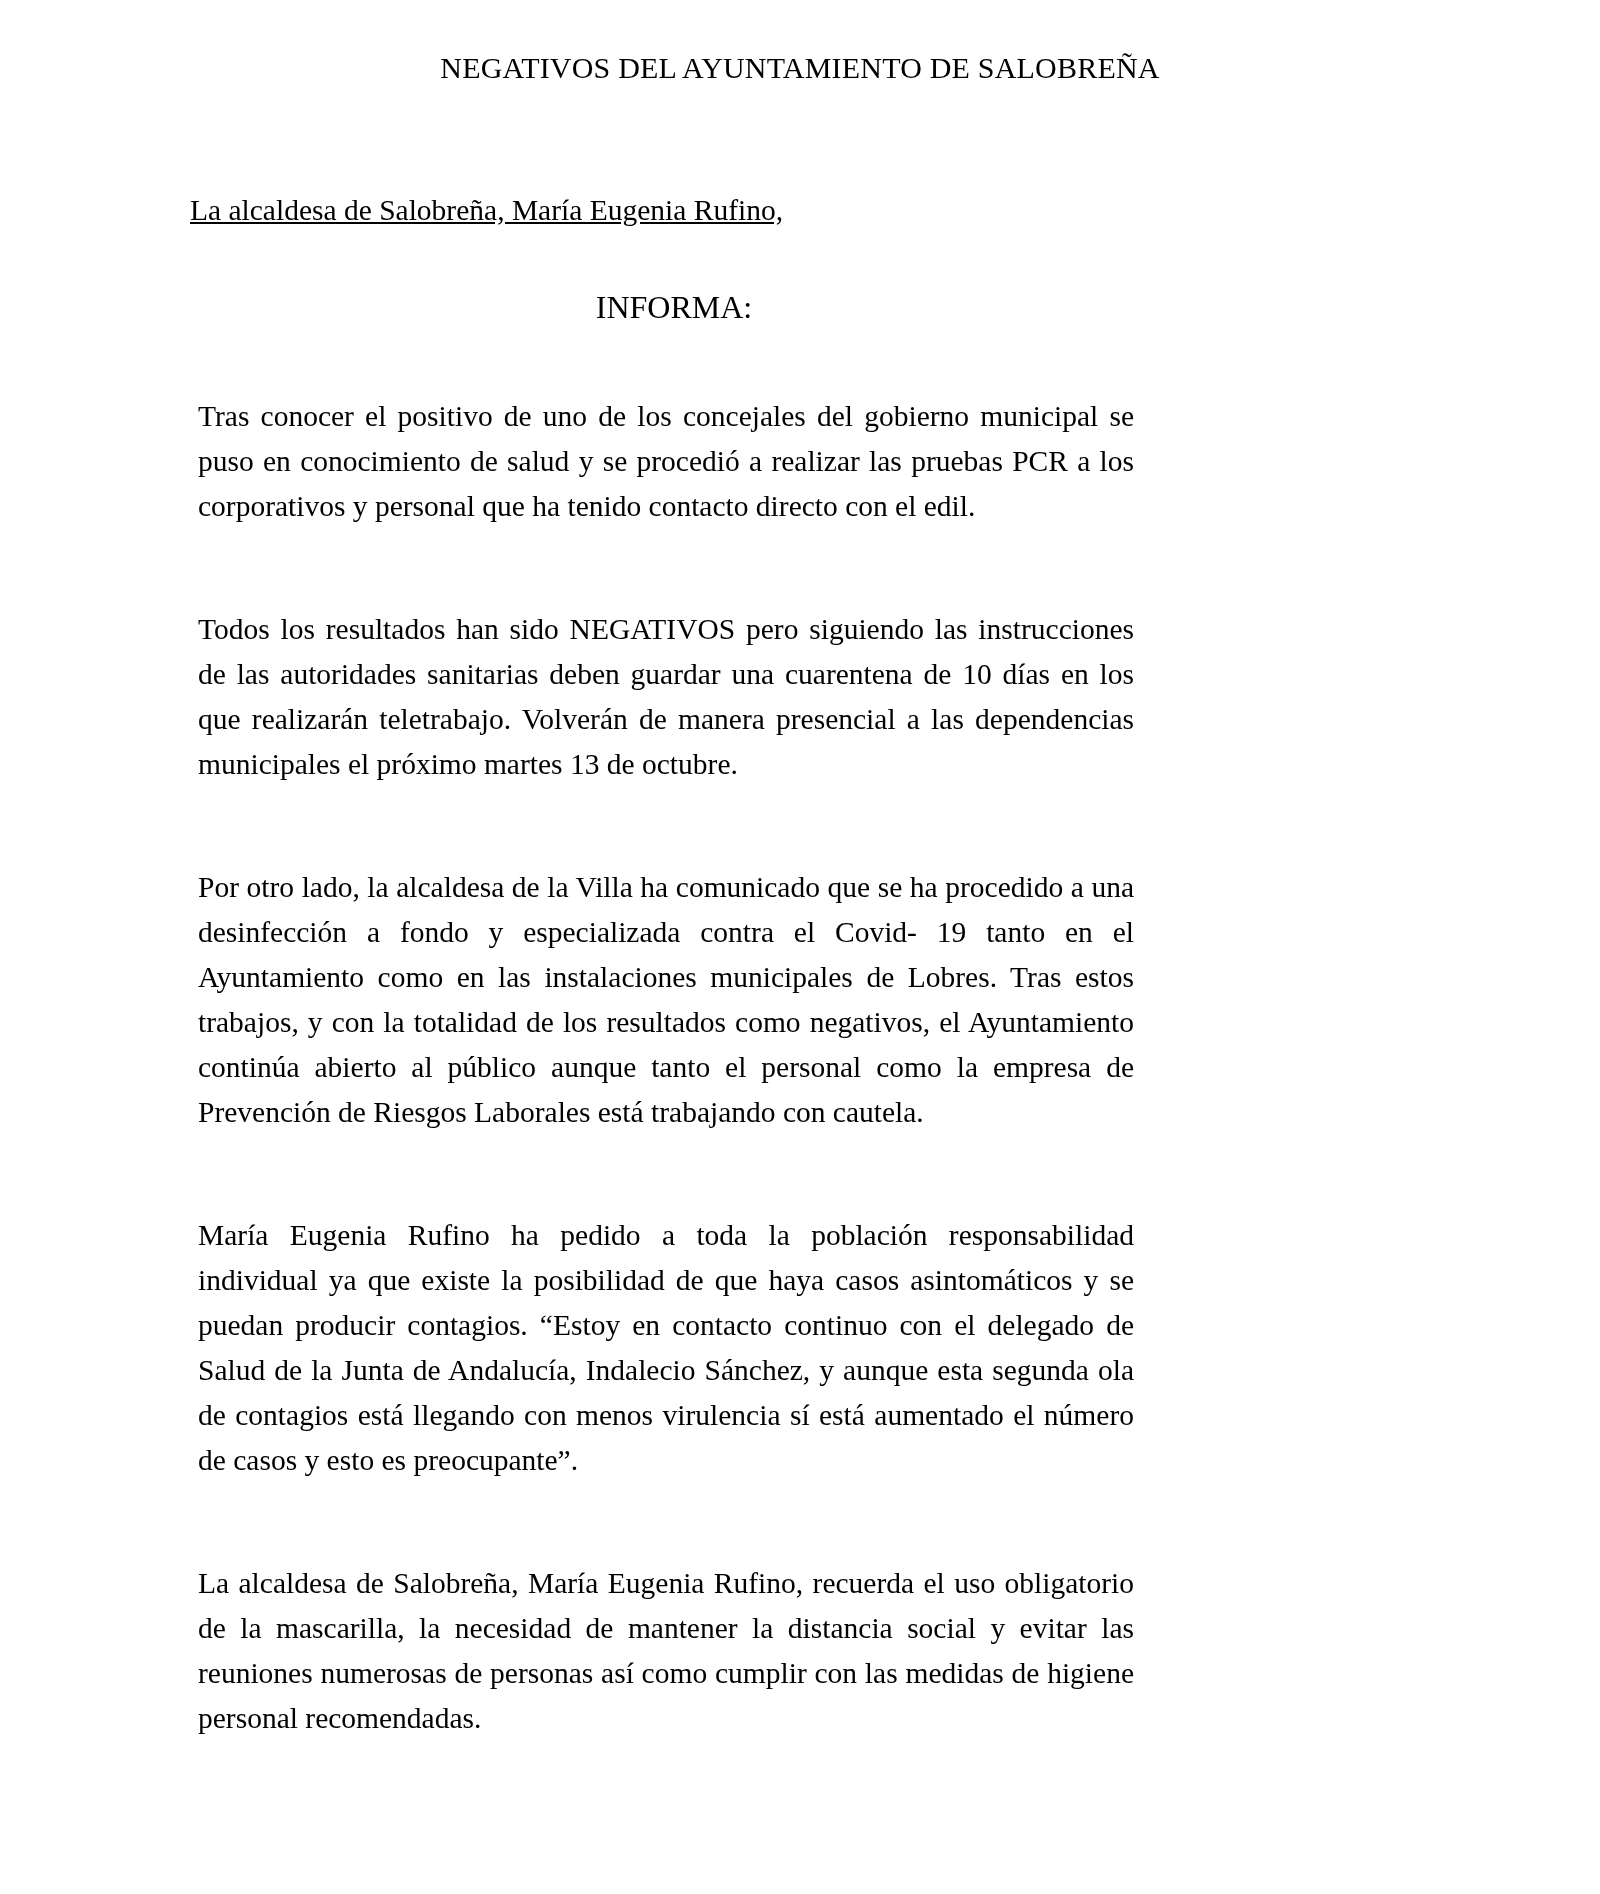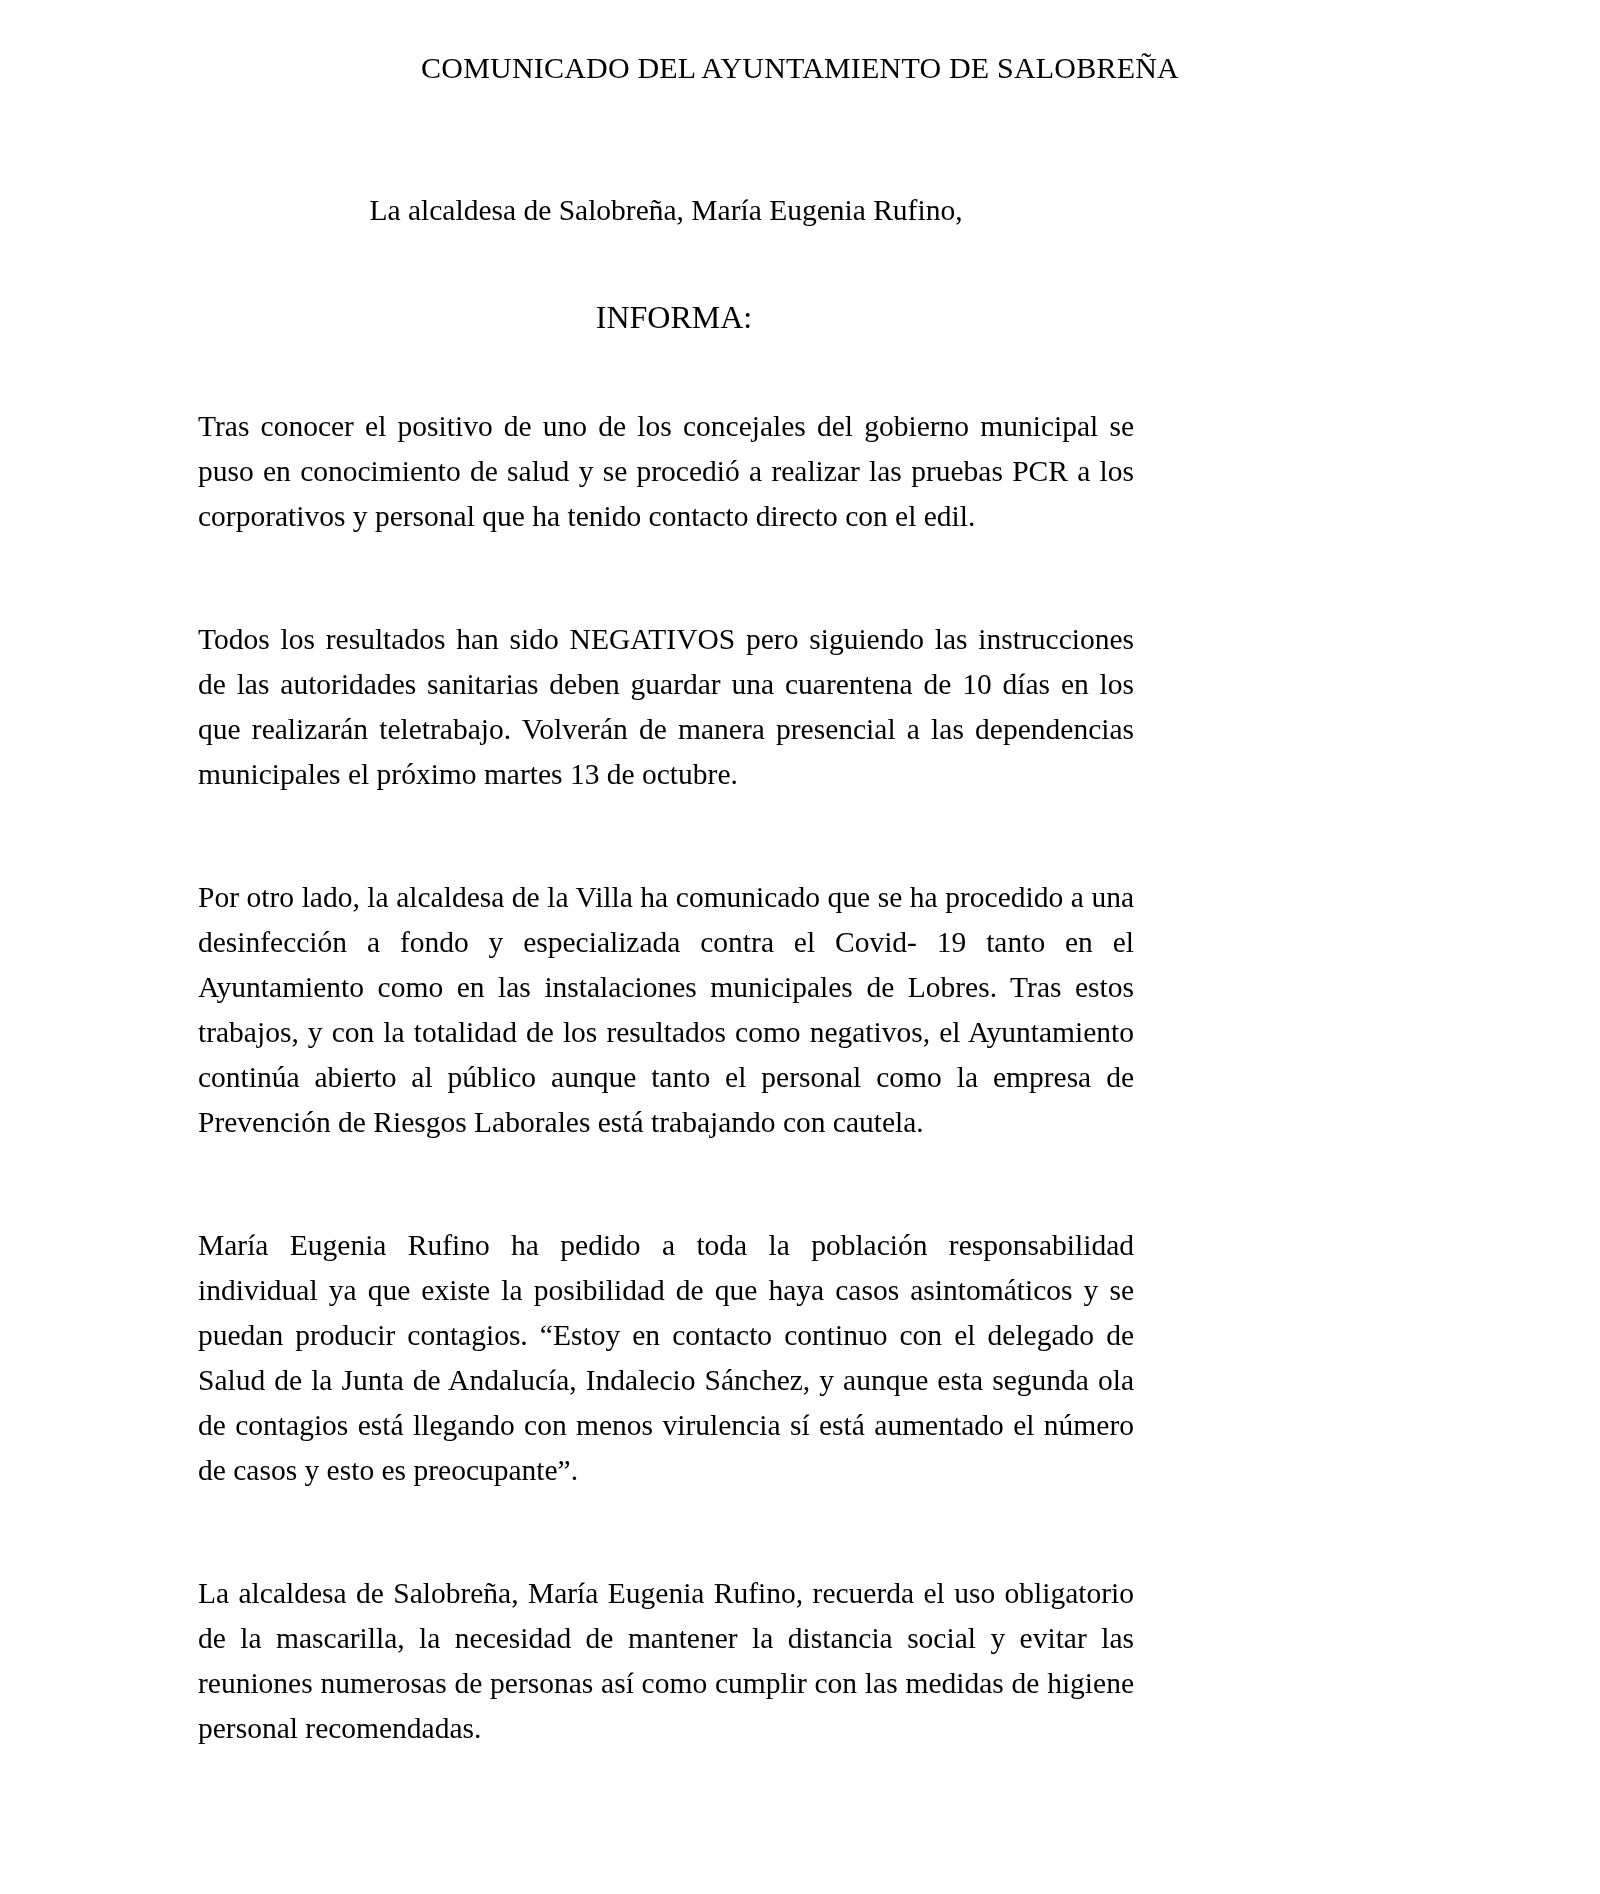--- a/index.html
+++ b/index.html
@@ -45,42 +45,43 @@
     text-align: justify;
     text-justify: inter-word;
     font-size: 29.5px;
     line-height: 45px;
     font-weight: 400;
   }
   .para.last-line-natural {
     text-align-last: left;
   }
   .salutation {
-    margin: 0 0 12px 0;
+    margin: 0 0 2px 0;
     font-size: 29.5px;
     line-height: 45px;
-    text-align: center;
+    text-align: left;
+    text-decoration: underline;
   }
   .informa {
     margin: 0;
     font-size: 32px;
     line-height: 45px;
     text-align: center;
     padding-left: 16px;
   }
   .spacer-lg { height: 62px; }
   .gap-after-salutation { height: 50px; }
   .gap-after-informa { height: 56px; }
 </style>
 </head>
 <body>
 
 <div class="page">
 
-  <h1 class="doc-title">COMUNICADO DEL AYUNTAMIENTO DE SALOBREÑA</h1>
+  <h1 class="doc-title">NEGATIVOS DEL AYUNTAMIENTO DE SALOBREÑA</h1>
 
   <div class="body-block">
 
     <p class="salutation">La alcaldesa de Salobreña, María Eugenia Rufino,</p>
 
     <div class="gap-after-salutation"></div>
 
     <p class="informa">INFORMA:</p>
 
     <div class="gap-after-informa"></div>

